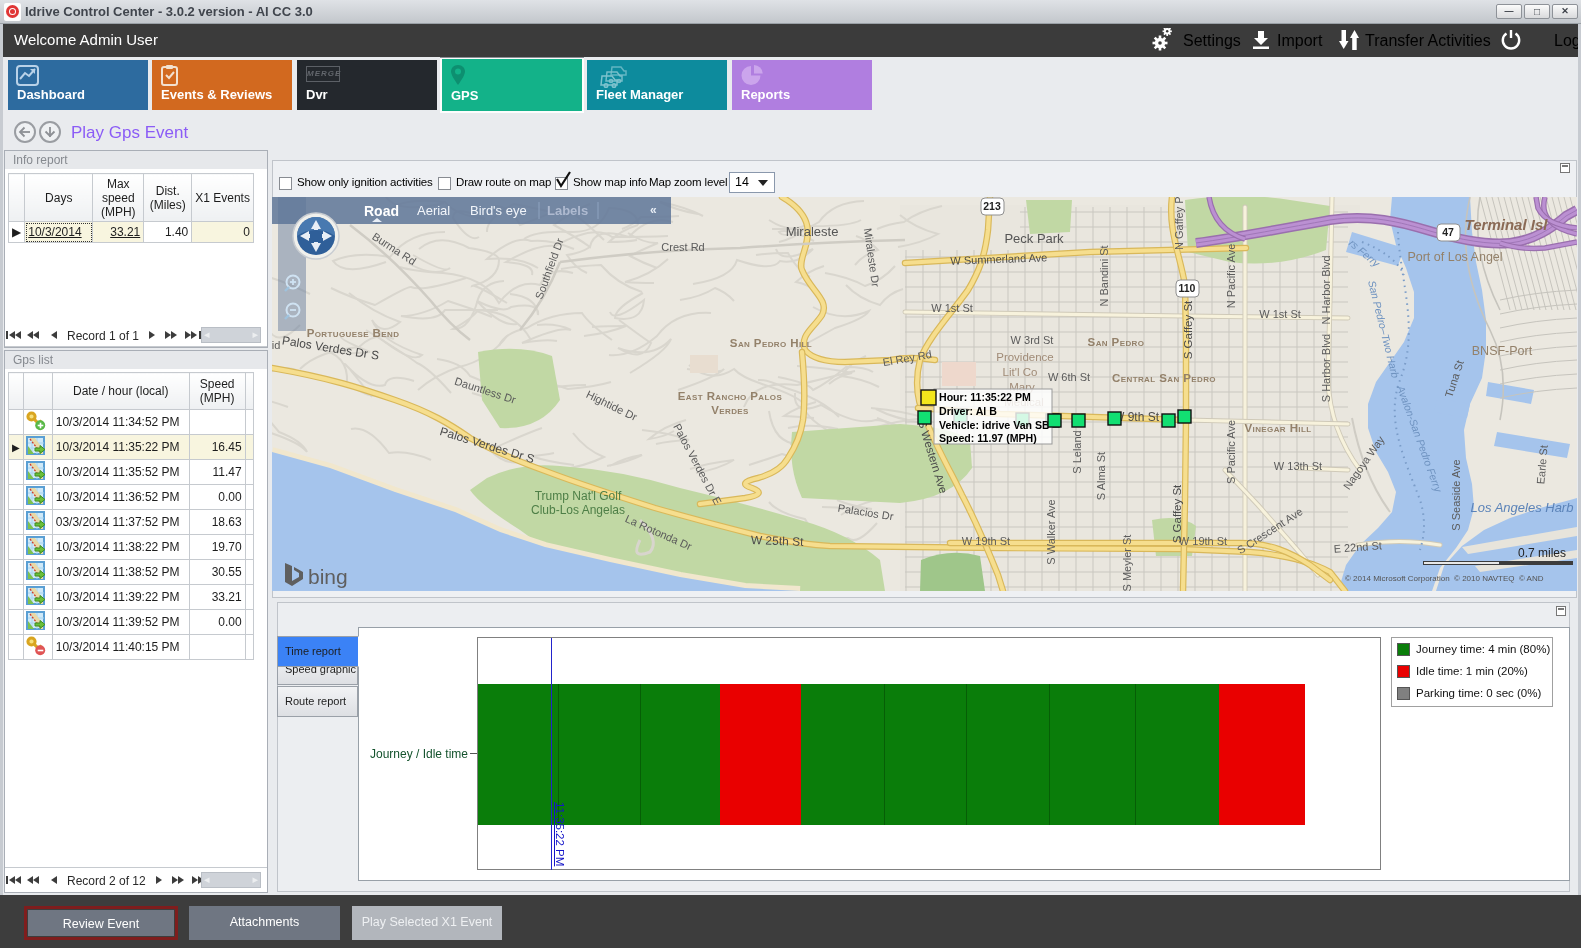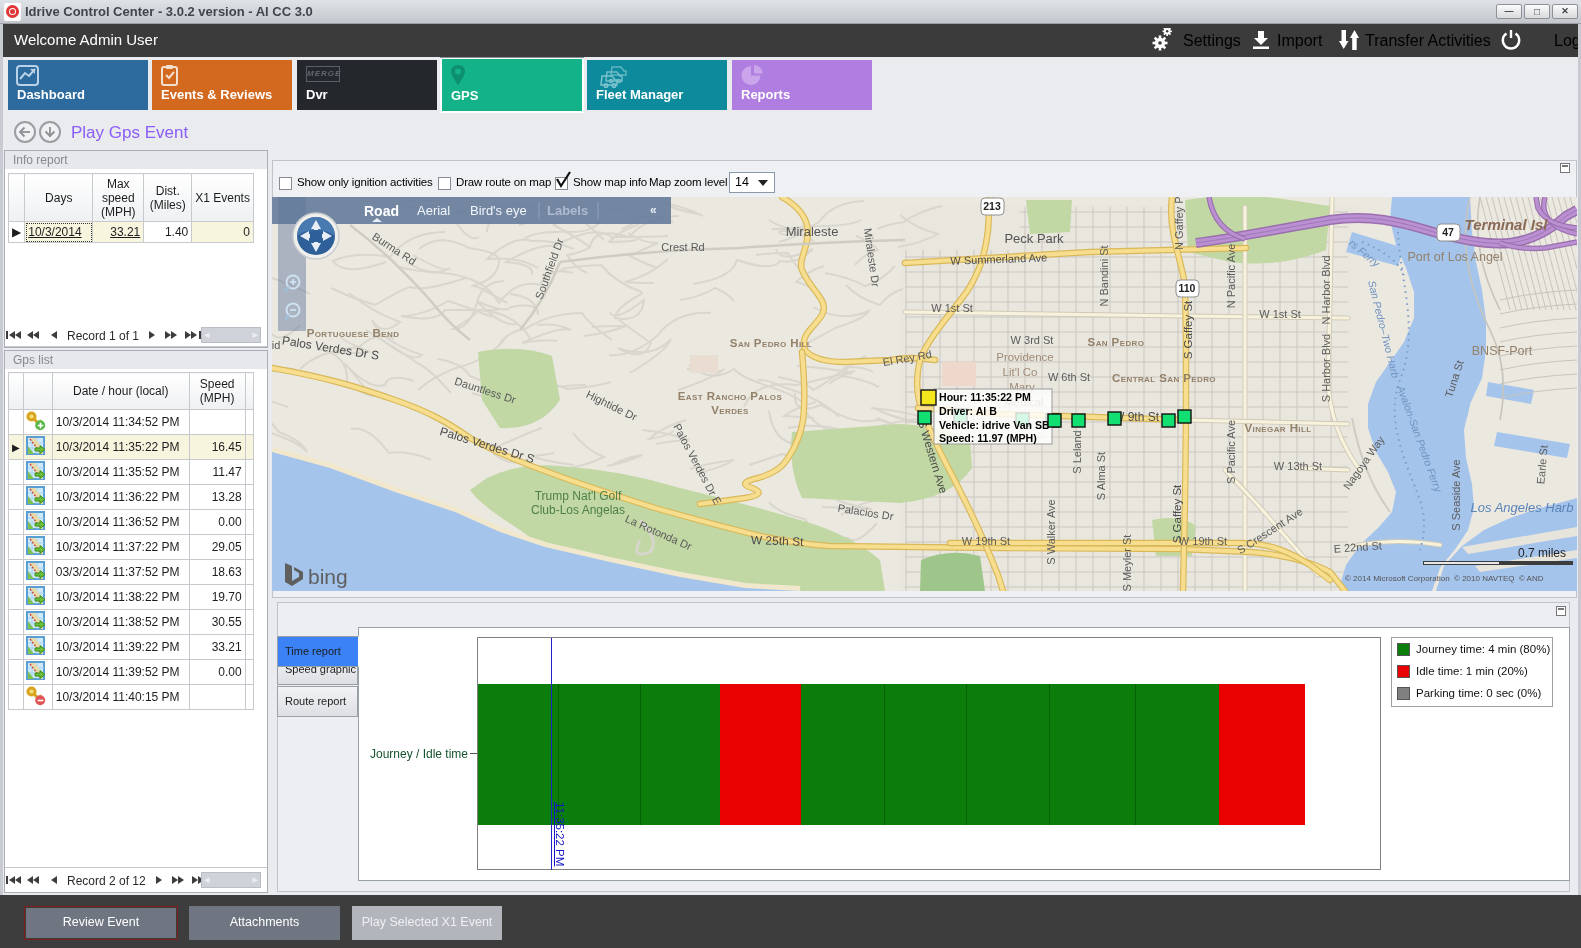--- a/index.html
+++ b/index.html
@@ -279,64 +279,22 @@
               <line x1="2" y1="7" x2="18" y2="7"></line>
               <line x1="2" y1="12" x2="18" y2="12"></line>
             </g>
             <polygon points="2,18 2,10 8,18" fill="#7cc24e"></polygon>
             <polygon points="4,2 9,2 17,13 17,18 14,18" fill="#e8d9a8"></polygon>
             <g stroke="#d03a2a" stroke-width="1.3" stroke-dasharray="2,1.5" fill="none">
               <path d="M4 3 L14 16"></path>
             </g>
             <polygon points="9,12 14,12 14,9.5 19,13.5 14,17.5 14,15 9,15" fill="#6abf3a" stroke="#3e8f1e" stroke-width="1"></polygon>
           </svg></td>
-        <td>10/3/2014 11:36:22 PM</td>
-        <td class="num">13.28</td>
-        <td></td>
-      </tr>
-      <tr style="height:25px">
-        <td style="font-size:10px"></td>
-        <td style="padding:1px 2px 0 2px"><svg width="20" height="20" viewBox="0 0 20 20">
-            <rect x="1" y="1" width="17" height="17" fill="#cfe9f8" stroke="#5a9fd4" stroke-width="2"></rect>
-            <g stroke="#a8d4ee" stroke-width="1">
-              <line x1="6" y1="2" x2="6" y2="18"></line>
-              <line x1="11" y1="2" x2="11" y2="18"></line>
-              <line x1="2" y1="7" x2="18" y2="7"></line>
-              <line x1="2" y1="12" x2="18" y2="12"></line>
-            </g>
-            <polygon points="2,18 2,10 8,18" fill="#7cc24e"></polygon>
-            <polygon points="4,2 9,2 17,13 17,18 14,18" fill="#e8d9a8"></polygon>
-            <g stroke="#d03a2a" stroke-width="1.3" stroke-dasharray="2,1.5" fill="none">
-              <path d="M4 3 L14 16"></path>
-            </g>
-            <polygon points="9,12 14,12 14,9.5 19,13.5 14,17.5 14,15 9,15" fill="#6abf3a" stroke="#3e8f1e" stroke-width="1"></polygon>
-          </svg></td>
         <td>10/3/2014 11:36:52 PM</td>
         <td class="num">0.00</td>
-        <td></td>
-      </tr>
-      <tr style="height:25px">
-        <td style="font-size:10px"></td>
-        <td style="padding:1px 2px 0 2px"><svg width="20" height="20" viewBox="0 0 20 20">
-            <rect x="1" y="1" width="17" height="17" fill="#cfe9f8" stroke="#5a9fd4" stroke-width="2"></rect>
-            <g stroke="#a8d4ee" stroke-width="1">
-              <line x1="6" y1="2" x2="6" y2="18"></line>
-              <line x1="11" y1="2" x2="11" y2="18"></line>
-              <line x1="2" y1="7" x2="18" y2="7"></line>
-              <line x1="2" y1="12" x2="18" y2="12"></line>
-            </g>
-            <polygon points="2,18 2,10 8,18" fill="#7cc24e"></polygon>
-            <polygon points="4,2 9,2 17,13 17,18 14,18" fill="#e8d9a8"></polygon>
-            <g stroke="#d03a2a" stroke-width="1.3" stroke-dasharray="2,1.5" fill="none">
-              <path d="M4 3 L14 16"></path>
-            </g>
-            <polygon points="9,12 14,12 14,9.5 19,13.5 14,17.5 14,15 9,15" fill="#6abf3a" stroke="#3e8f1e" stroke-width="1"></polygon>
-          </svg></td>
-        <td>10/3/2014 11:37:22 PM</td>
-        <td class="num">29.05</td>
         <td></td>
       </tr>
       <tr style="height:25px">
         <td style="font-size:10px"></td>
         <td style="padding:1px 2px 0 2px"><svg width="20" height="20" viewBox="0 0 20 20">
             <rect x="1" y="1" width="17" height="17" fill="#cfe9f8" stroke="#5a9fd4" stroke-width="2"></rect>
             <g stroke="#a8d4ee" stroke-width="1">
               <line x1="6" y1="2" x2="6" y2="18"></line>
               <line x1="11" y1="2" x2="11" y2="18"></line>
               <line x1="2" y1="7" x2="18" y2="7"></line>
@@ -889,16 +847,16 @@
 <div class="abs" style="left:368px;top:747px;width:100px;text-align:right;font-size:12px;color:#14532d">Journey / Idle time</div>
 <div class="abs" style="left:470px;top:753px;width:7px;height:1px;background:#555"></div>
 <div class="abs" style="left:1391px;top:637px;width:162px;height:70px;background:#fff;border:1px solid #a0a0a0"></div>
 <div class="abs" style="left:1397px;top:643px;width:13px;height:13px;background:#0a7d0a;border:1px solid #555"></div>
 <div class="abs" style="left:1416px;top:643px;font-size:11.5px;color:#111">Journey time: 4 min (80%)</div>
 <div class="abs" style="left:1397px;top:665px;width:13px;height:13px;background:#e90000;border:1px solid #555"></div>
 <div class="abs" style="left:1416px;top:665px;font-size:11.5px;color:#111">Idle time: 1 min (20%)</div>
 <div class="abs" style="left:1397px;top:687px;width:13px;height:13px;background:#808080;border:1px solid #555"></div>
 <div class="abs" style="left:1416px;top:687px;font-size:11.5px;color:#111">Parking time: 0 sec (0%)</div>
 <div class="abs" style="left:0;top:895px;width:1581px;height:53px;background:#3d3d3d"></div>
-<div class="abs btn" style="left:24px;width:154px;background:#6f7682;border:1px solid #7f1d1d;box-shadow:inset 0 0 0 1px #3d3d3d;line-height:30px">Review Event</div>
+<div class="abs btn" style="left:24px;width:154px;background:#6f7682;border:3px solid #7f1d1d;box-shadow:inset 0 0 0 1px #3d3d3d;line-height:30px">Review Event</div>
 <div class="abs btn" style="left:189px;width:151px;background:#6f7682">Attachments</div>
 <div class="abs btn" style="left:352px;width:150px;background:#b2b6bc;color:#eef0f2">Play Selected X1 Event</div>
 <div class="abs" style="left:0;top:24px;width:3px;height:871px;background:#c7cbd1"></div>
 <div class="abs" style="left:1578px;top:24px;width:3px;height:871px;background:#c7cbd1"></div>
 </body></html>

